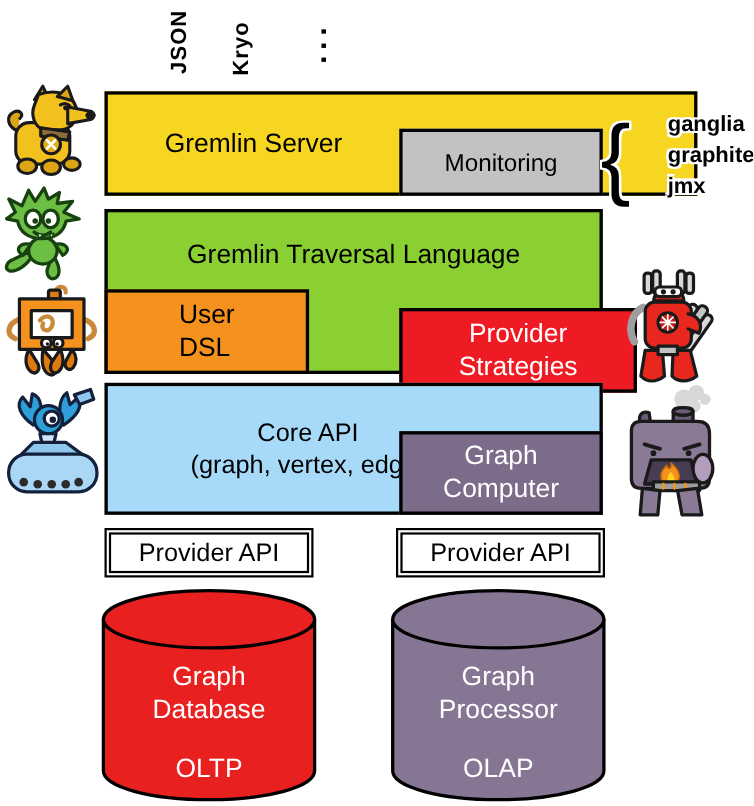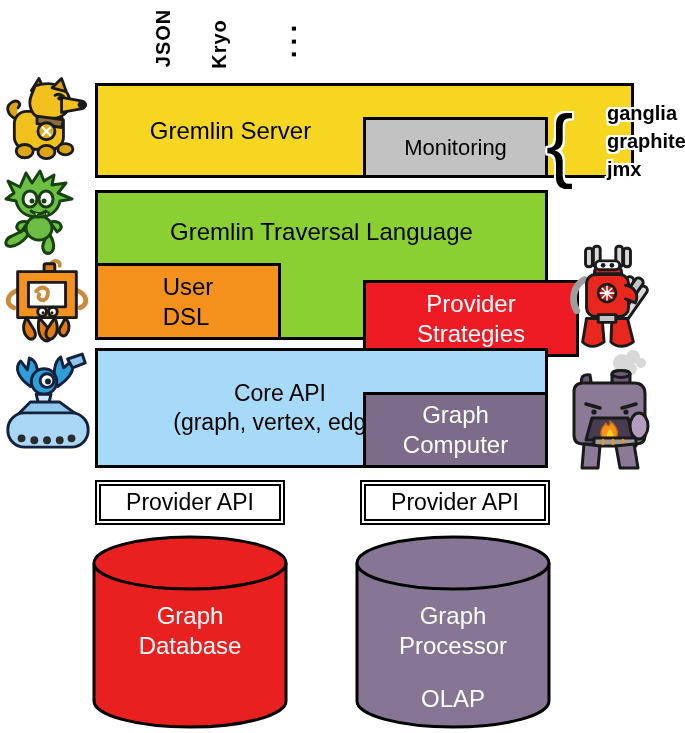--- a/index.html
+++ b/index.html
@@ -85,20 +85,21 @@
   <div class="papi flexc" style="left: 364px; top: 484px; width: 182px; height: 37px; background-color: rgb(255, 255, 255);">
     <span>Provider API</span>
   </div>
 
   <svg class="mascot" style="left:90px;top:533px;" width="200" height="200" viewBox="0 0 200 200">
     <path d="M4 30 V168 A96 26 0 0 0 196 168 V30" stroke="#000" stroke-width="3" fill="#E8201F"></path>
     <ellipse cx="100" cy="30" rx="96" ry="26" stroke="#000" stroke-width="3" fill="#E8201F"></ellipse>
   </svg>
   <div class="cyl-text pre" style="left:90px;top:601px;">Graph
 Database</div>
+  <div class="cyl-text" style="left:90px;top:684px;">OLTP</div>
 
   <svg class="mascot" style="left:353px;top:533px;" width="200" height="200" viewBox="0 0 200 200">
     <path d="M4 30 V168 A96 26 0 0 0 196 168 V30" stroke="#000" stroke-width="3" fill="#867693"></path>
     <ellipse cx="100" cy="30" rx="96" ry="26" stroke="#000" stroke-width="3" fill="#867693"></ellipse>
   </svg>
   <div class="cyl-text pre" style="left:353px;top:601px;">Graph
 Processor</div>
   <div class="cyl-text" style="left:353px;top:684px;">OLAP</div>
 
   <div class="brace halo">{</div>

